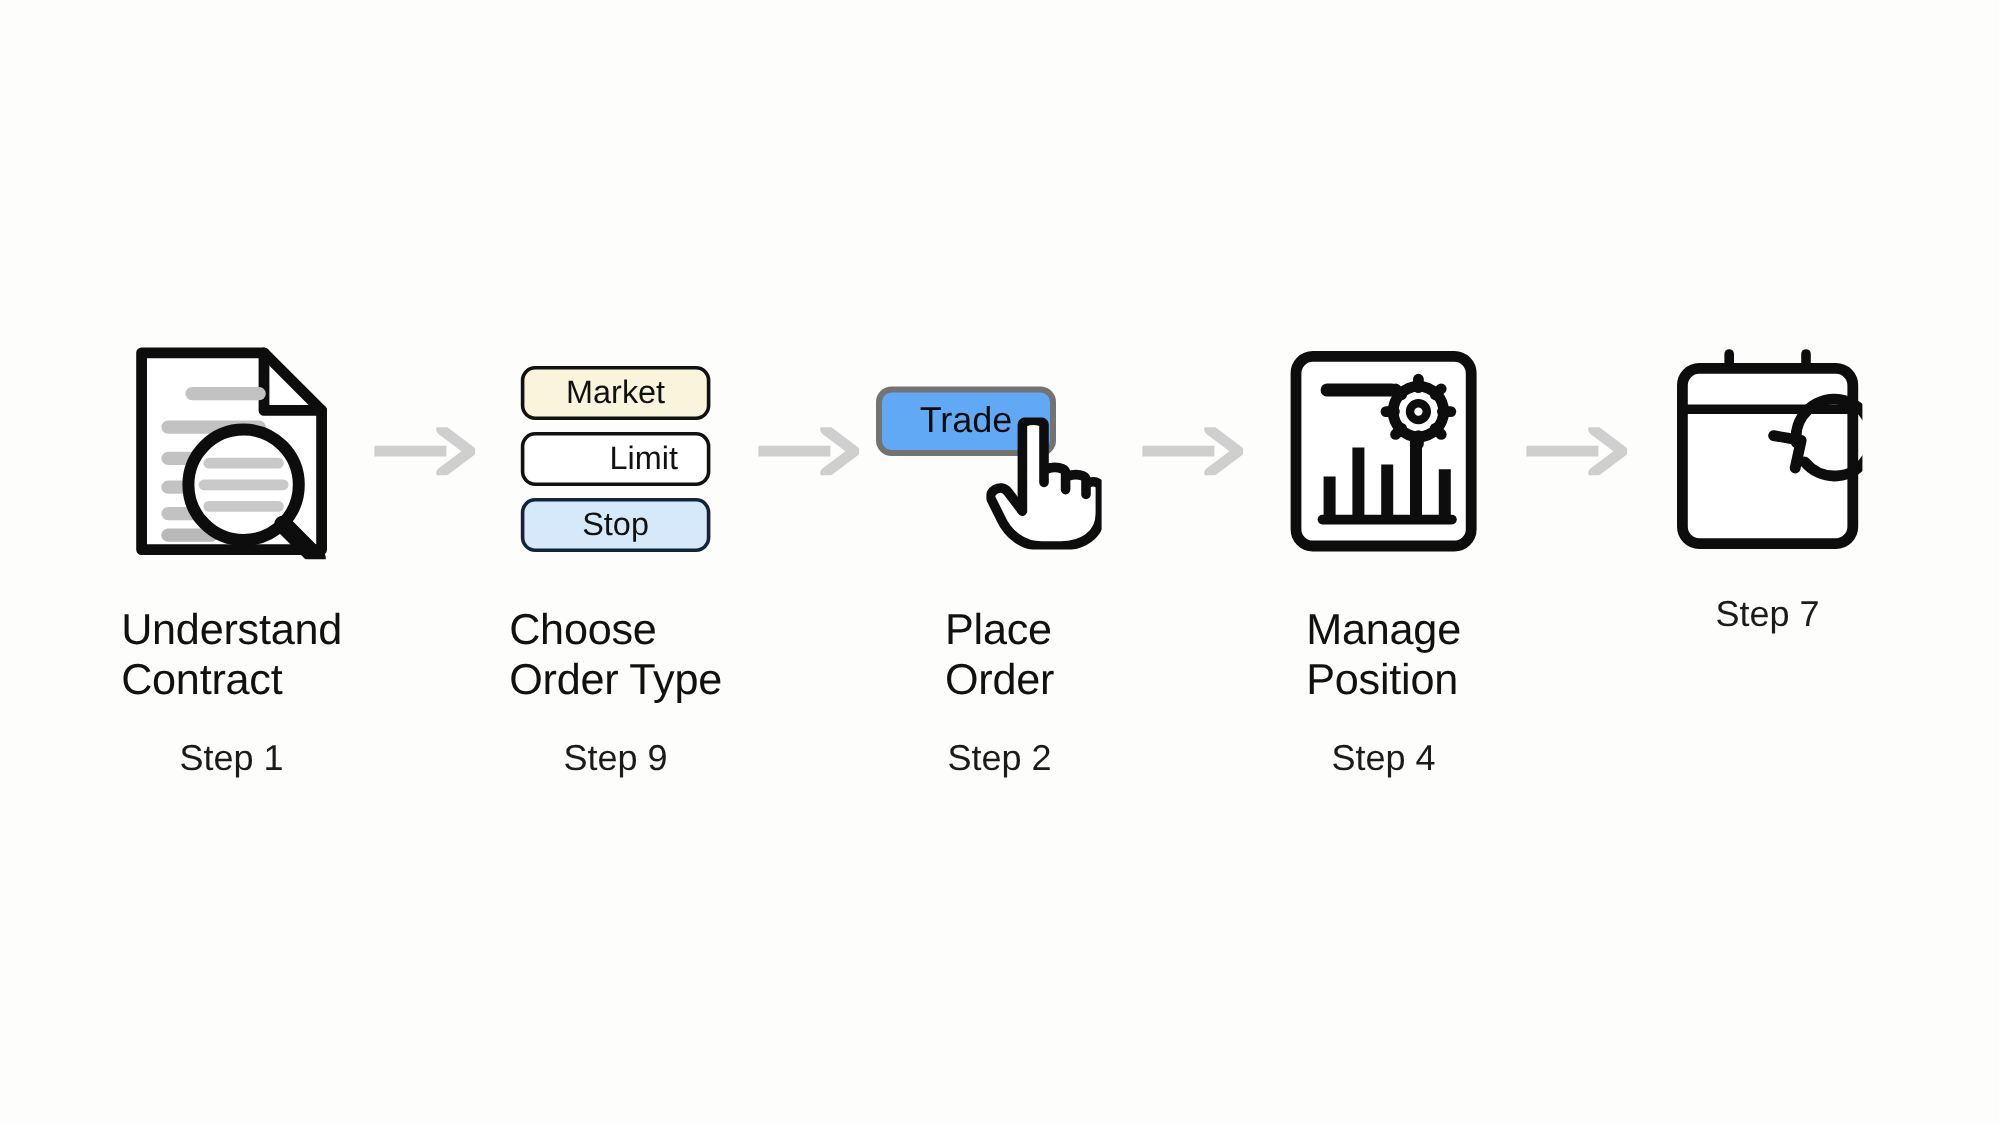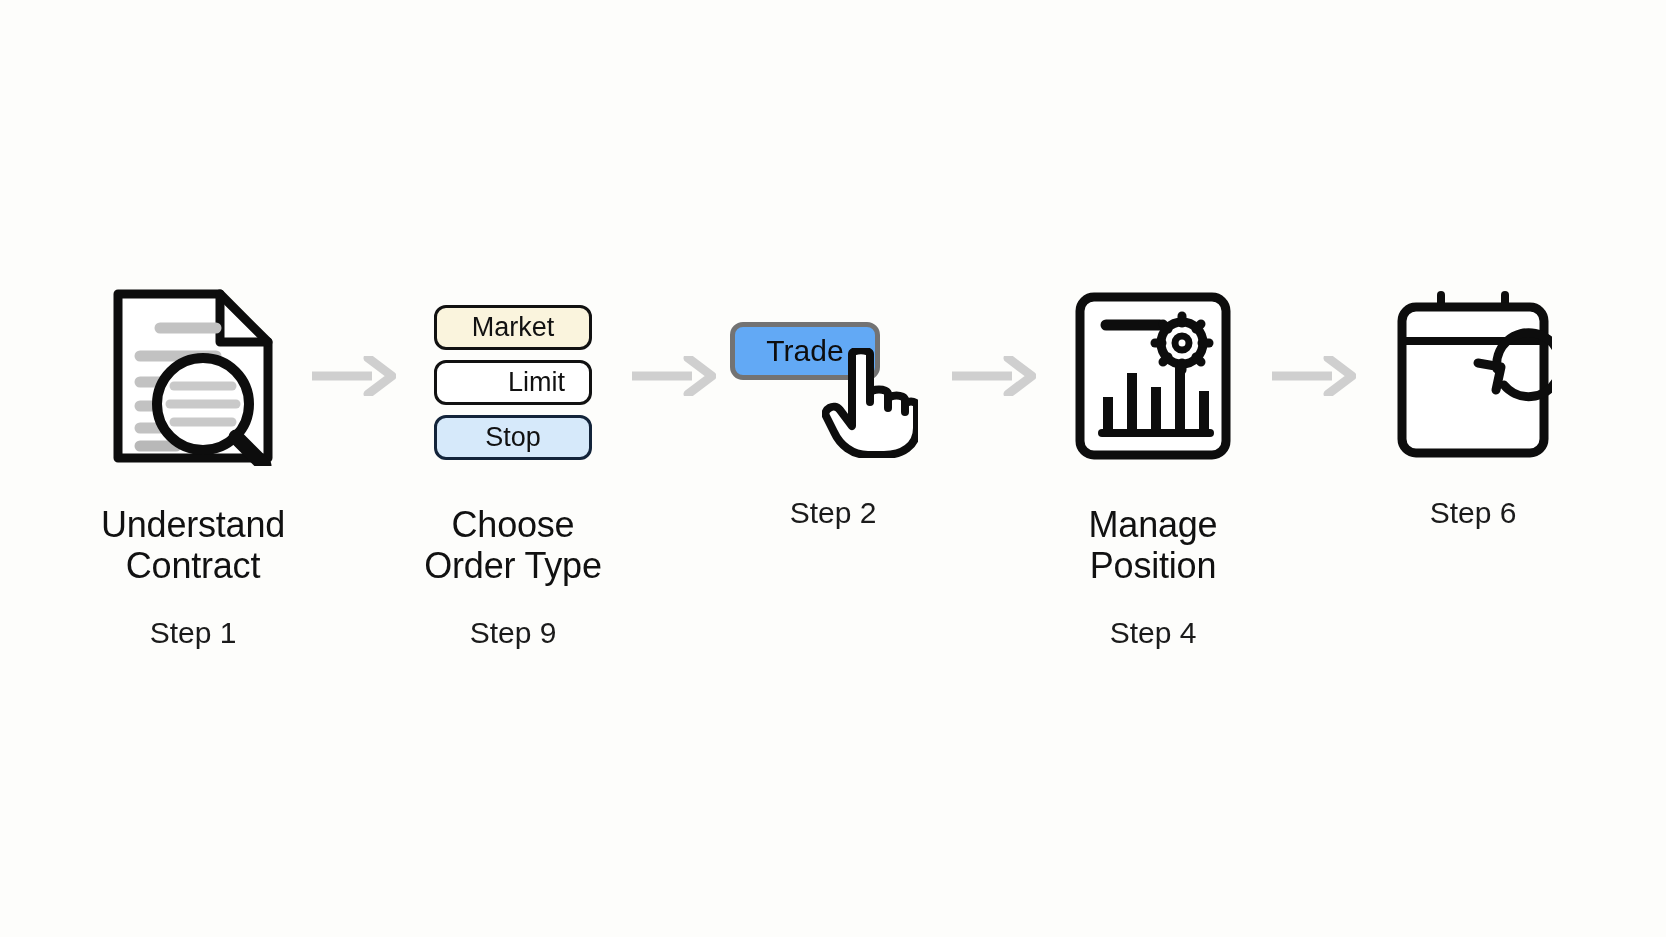--- a/index.html
+++ b/index.html
@@ -43,21 +43,21 @@
     align-items: center;
     justify-content: center;
     position: relative;
   }
 
   .step-title {
     margin-top: 38px;
     font-size: 36px;
     line-height: 41px;
     color: #111111;
-    text-align: center;
+    text-align: left;
     letter-spacing: -0.2px;
     white-space: pre-line;
     font-weight: 400;
   }
 
   .step-number {
     margin-top: 30px;
     font-size: 30px;
     line-height: 34px;
     color: #1b1b1b;
@@ -215,20 +215,22 @@
                      C95 98, 80 107, 62 107
                      L46 107
                      C30 107, 18 97, 12 84
                      L4 68
                      C1 62, 12 54, 18 62
                      L30 78 Z" fill="#ffffff" stroke="#0d0d0d" stroke-width="8" stroke-linejoin="round" stroke-linecap="round"></path>
           </svg>
         </div>
       </div>
     </div>
+    <div class="step-title">Place
+Order</div>
     <div class="step-number">Step 2</div>
   </div>
 
   <div class="arrow">
     <svg width="86" height="40" viewBox="0 0 86 40" aria-hidden="true">
       <line x1="2" y1="20" x2="62" y2="20" stroke="#cfcfcf" stroke-width="9"></line>
       <polyline points="58,2 82,20 58,38" fill="none" stroke="#cfcfcf" stroke-width="9" stroke-linecap="round" stroke-linejoin="round"></polyline>
     </svg>
   </div>
 
@@ -286,16 +288,16 @@
 
         <rect x="8" y="18" width="142" height="146" rx="14" ry="14" fill="#ffffff" stroke="#0d0d0d" stroke-width="9"></rect>
 
         <line x1="10" y1="52" x2="148" y2="52" stroke="#0d0d0d" stroke-width="8"></line>
 
         <path d="M110 96
                  A32 32 0 1 0 103 80" fill="none" stroke="#0d0d0d" stroke-width="9" stroke-linecap="round"></path>
         <polyline points="84,74 107,78 102,101" fill="none" stroke="#0d0d0d" stroke-width="9" stroke-linecap="round" stroke-linejoin="round"></polyline>
       </svg>
     </div>
-    <div class="step-number">Step 6</div>
+    <div class="step-number">Step 7</div>
   </div>
 
 </div>
 
 </body></html>

